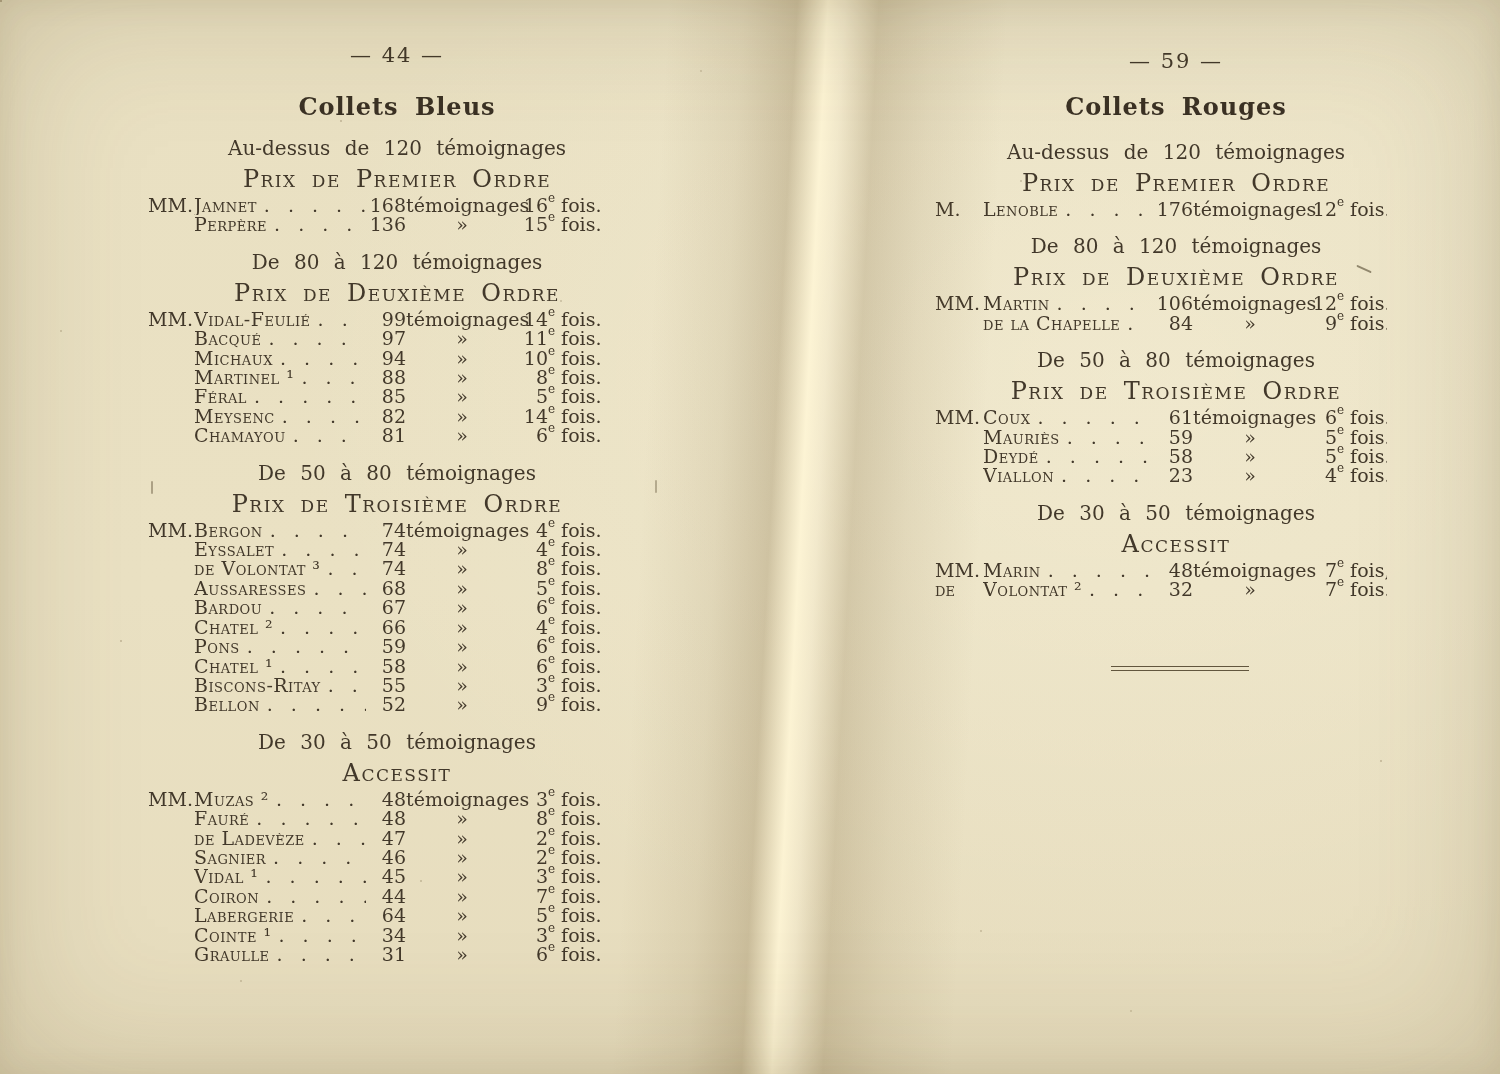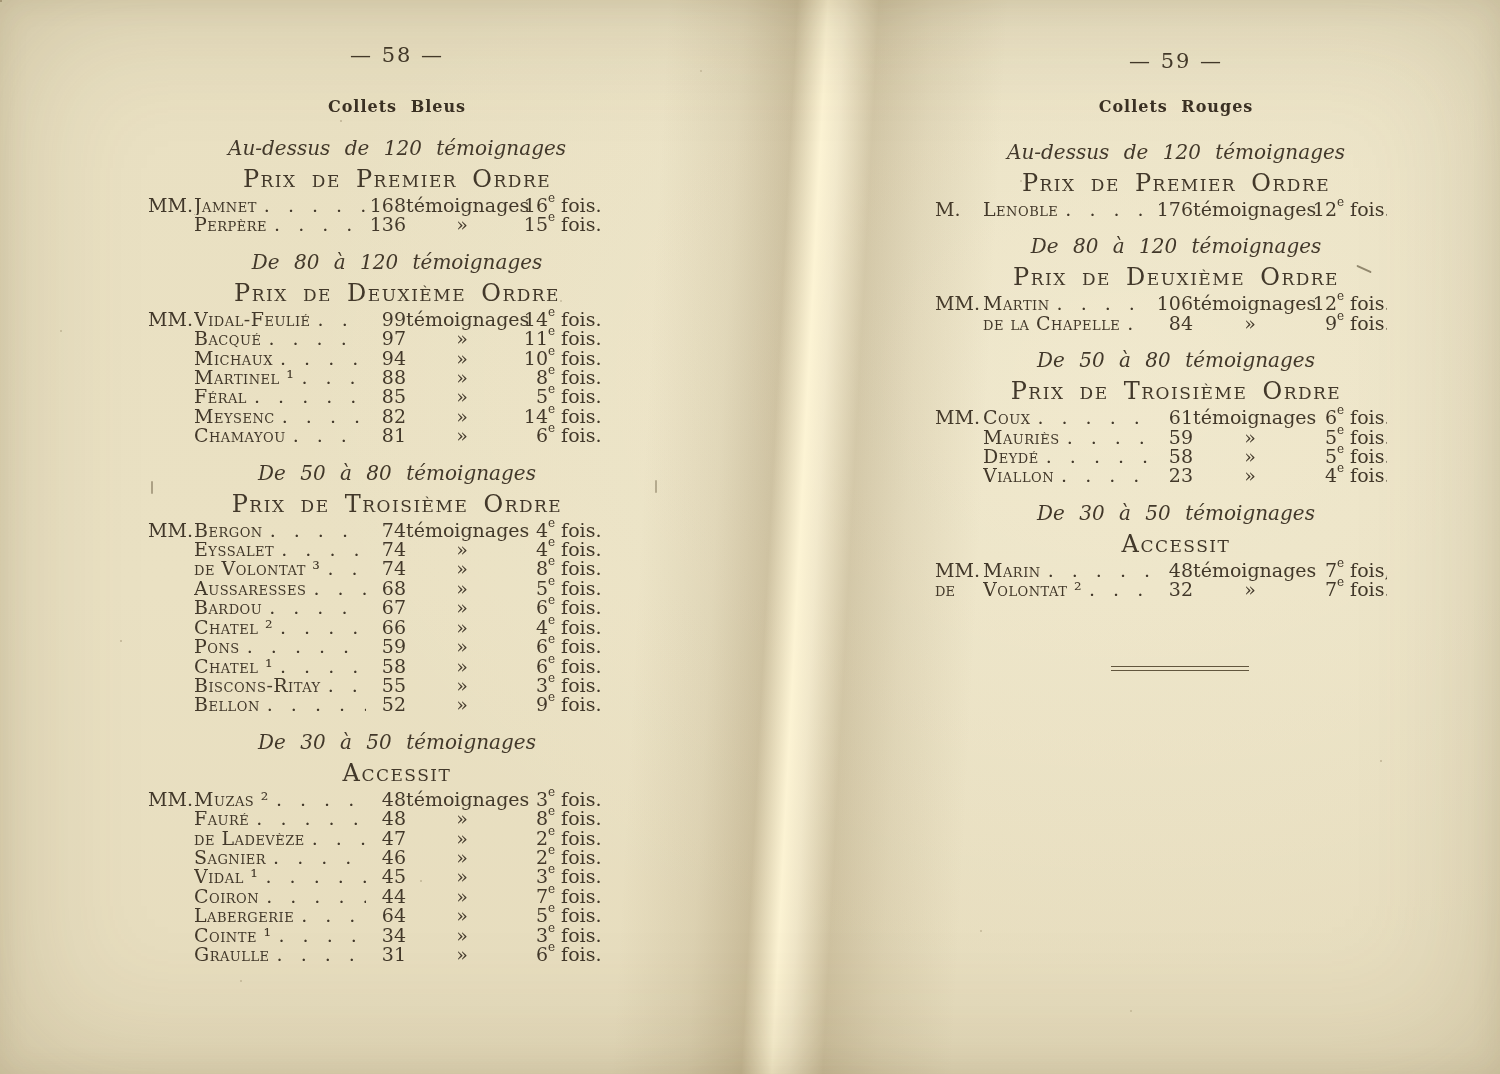--- a/index.html
+++ b/index.html
@@ -50,26 +50,26 @@
     background:rgba(80,66,40,.35);border-radius:1px;}
 
   .col{position:absolute;top:0;height:1074px;overflow:hidden;}
   .col-left{left:148px;width:462px;--c1:46px;--c2:172px;--c3:40px;--c4:112px;--c5:92px;--headshift:36px;}
   .col-right{left:935px;width:452px;--c1:48px;--c2:168px;--c3:42px;--c4:114px;--c5:80px;--headshift:30px;}
 
   .centered{text-align:center;padding-left:var(--headshift);}
   .pageno{font-size:21px;line-height:26px;letter-spacing:2px;}
   .col-left .pageno{margin-top:42px;}
   .col-right .pageno{margin-top:48px;}
-  .title{font-size:16px;line-height:26px;font-weight:bold;word-spacing:7px;letter-spacing:1px;color:#3a3124;}
+  .title{font-size:24px;line-height:26px;font-weight:bold;word-spacing:7px;letter-spacing:1px;color:#3a3124;}
   .col-left .title{margin-top:26px;margin-bottom:16px;}
   .col-right .title{margin-top:20px;margin-bottom:20px;}
 
   .section + .section{margin-top:15px;}
-  .range{font-style:italic;font-size:20px;line-height:24px;word-spacing:8px;}
+  .range{font-size:20px;line-height:24px;word-spacing:8px;}
   .prize{font-variant:small-caps;font-size:24px;line-height:24px;margin-top:7px;word-spacing:6px;letter-spacing:1.5px;}
   .rows{margin-top:5px;}
 
   .row{display:grid;grid-template-columns:var(--c1) var(--c2) var(--c3) var(--c4) var(--c5);
     font-size:19px;line-height:19.4px;white-space:nowrap;}
   .smallcaps{font-variant:small-caps;}
   .namecell{display:flex;overflow:hidden;}
   .name{letter-spacing:.5px;}
   .dots{letter-spacing:6px;margin-left:7px;overflow:hidden;}
   .count{text-align:right;}
@@ -81,21 +81,21 @@
 
   .end-rule{width:138px;margin:66px 0 0 176px;border-top:1.5px solid rgba(62,50,28,.8);
     border-bottom:1.5px solid rgba(62,50,28,.8);height:3px;}
 </style>
 </head>
 <body>
 
 <div class="scan">
 
   <div class="col col-left">
-    <div class="pageno centered">— 58 —</div>
+    <div class="pageno centered">— 44 —</div>
     <div class="title centered">Collets Bleus</div>
     <div>
   <div class="section">
     <div class="range centered">Au-dessus de 120 témoignages</div>
     <div class="prize centered">Prix de Premier Ordre</div>
     <div class="rows">
   <div class="row">
     <span class="cell prefix smallcaps">MM.</span>
     <span class="cell namecell">
                 <span class="name smallcaps">Jamnet</span>

